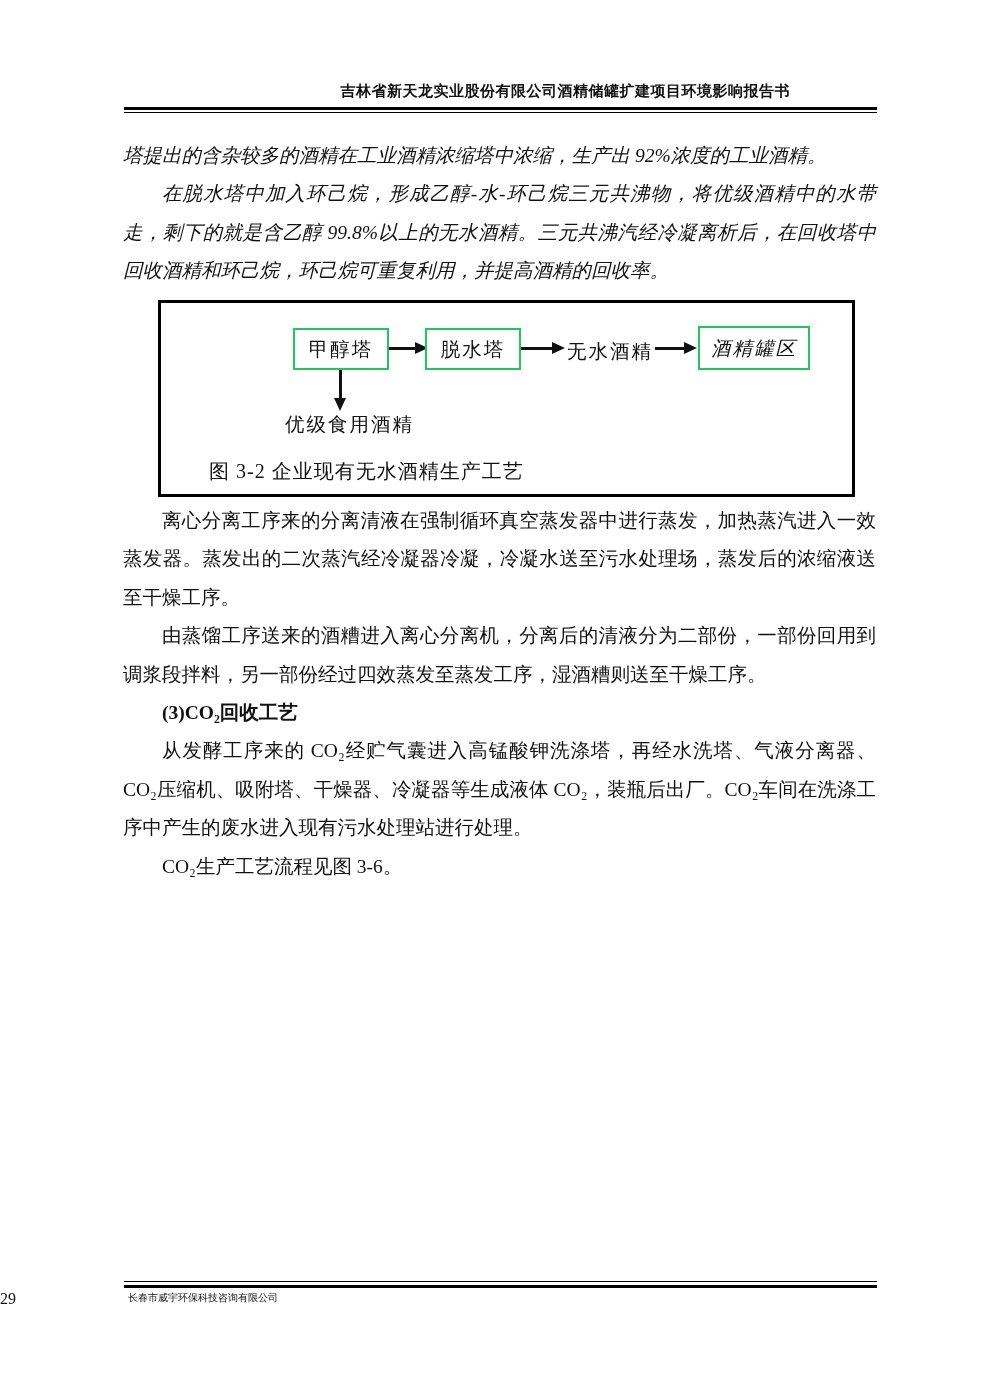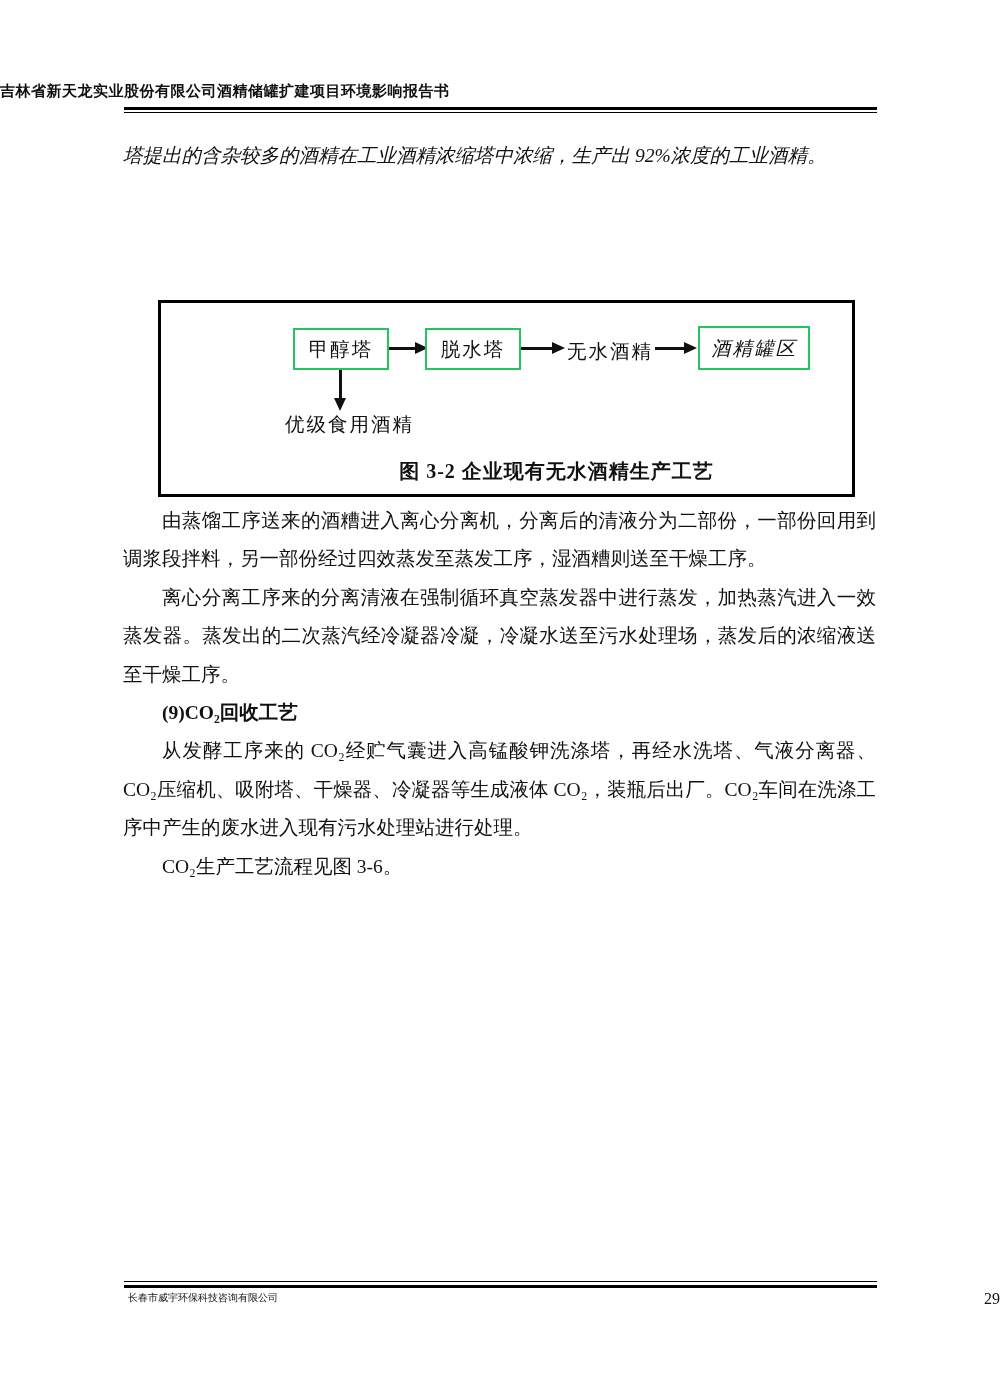--- a/index.html
+++ b/index.html
@@ -11,21 +11,21 @@
     background: #ffffff;
     font-family: "Liberation Serif", "DejaVu Serif", serif;
     color: #111111;
     overflow: hidden;
   }
 
   
   .header-title {
     position: absolute;
     top: 82px; left: 0; width: 790px;
-    text-align: left;
+    text-align: right;
     font-size: 15px;
     font-weight: 600;
     letter-spacing: 0.5px;
   }
   .rule { position: absolute; left: 124px; width: 753px; background: #000; }
   .rule-header-thick { top: 107px; height: 2.5px; }
   .rule-header-thin  { top: 112px; height: 1px; }
   .rule-footer-thin  { top: 1281px; height: 1px; }
   .rule-footer-thick { top: 1285px; height: 2.5px; }
 
@@ -87,70 +87,71 @@
   .varrow::after {
     content: ""; position: absolute; bottom: -13px; left: -5px;
     width: 0; height: 0;
     border-top: 13px solid #111;
     border-left: 6px solid transparent;
     border-right: 6px solid transparent;
   }
   .fig-caption {
     position: absolute;
     left: 0; right: 0; top: 155px;
-    padding-left: 100px;
-    text-align: center;
+    padding-left: 48px;
+    text-align: left;
     font-size: 20px;
-    font-weight: bold;
+    font-weight: normal;
     letter-spacing: 1px;
   }
 
   
   .footer-company {
     position: absolute;
     left: 128px; top: 1291px;
     font-size: 10px;
   }
   .page-number {
     position: absolute;
     left: 0; top: 1290px; width: 1000px;
-    text-align: right;
+    text-align: left;
     font-size: 16px;
   }
 </style>
 </head>
 <body>
 
 <div class="page">
 
   <div class="header-title">吉林省新天龙实业股份有限公司酒精储罐扩建项目环境影响报告书</div>
   <div class="rule rule-header-thick"></div>
   <div class="rule rule-header-thin"></div>
 
   <div class="text-block block-a">
     <p>塔提出的含杂较多的酒精在工业酒精浓缩塔中浓缩，生产出 92%浓度的工业酒精。</p>
+    <p class="indent">在脱水塔中加入环己烷，形成乙醇-水-环己烷三元共沸物，将优级酒精中的水带走，剩下的就是含乙醇 99.8%以上的无水酒精。三元共沸汽经冷凝离析后，在回收塔中回收酒精和环己烷，环己烷可重复利用，并提高酒精的回收率。</p>
   </div>
 
   <div class="figure">
     <div class="fnode node-box1">甲醇塔</div>
     <div class="harrow arrow-1"></div>
     <div class="fnode node-box2">脱水塔</div>
     <div class="harrow arrow-2"></div>
     <div class="flabel label-mid">无水酒精</div>
     <div class="harrow arrow-3"></div>
     <div class="fnode node-box3">酒精罐区</div>
     <div class="varrow"></div>
     <div class="flabel label-branch">优级食用酒精</div>
     <div class="fig-caption">图 3-2 企业现有无水酒精生产工艺</div>
   </div>
 
   <div class="text-block block-b">
+    <p class="indent">离心分离工序来的分离清液在强制循环真空蒸发器中进行蒸发，加热蒸汽进入一效蒸发器。蒸发出的二次蒸汽经冷凝器冷凝，冷凝水送至污水处理场，蒸发后的浓缩液送至干燥工序。</p>
     <p class="indent">由蒸馏工序送来的酒糟进入离心分离机，分离后的清液分为二部份，一部份回用到调浆段拌料，另一部份经过四效蒸发至蒸发工序，湿酒糟则送至干燥工序。</p>
-    <p class="indent">离心分离工序来的分离清液在强制循环真空蒸发器中进行蒸发，加热蒸汽进入一效蒸发器。蒸发出的二次蒸汽经冷凝器冷凝，冷凝水送至污水处理场，蒸发后的浓缩液送至干燥工序。</p>
-    <p class="sec-heading">(9)CO₂回收工艺</p>
+    <p class="sec-heading">(3)CO₂回收工艺</p>
     <p class="indent">从发酵工序来的 CO₂经贮气囊进入高锰酸钾洗涤塔，再经水洗塔、气液分离器、CO₂压缩机、吸附塔、干燥器、冷凝器等生成液体 CO₂，装瓶后出厂。CO₂车间在洗涤工序中产生的废水进入现有污水处理站进行处理。</p>
     <p class="indent">CO₂生产工艺流程见图 3-6。</p>
   </div>
 
   <div class="rule rule-footer-thin"></div>
   <div class="rule rule-footer-thick"></div>
   <div class="footer-company">长春市威宇环保科技咨询有限公司</div>
   <div class="page-number">29</div>
 
 </div>

